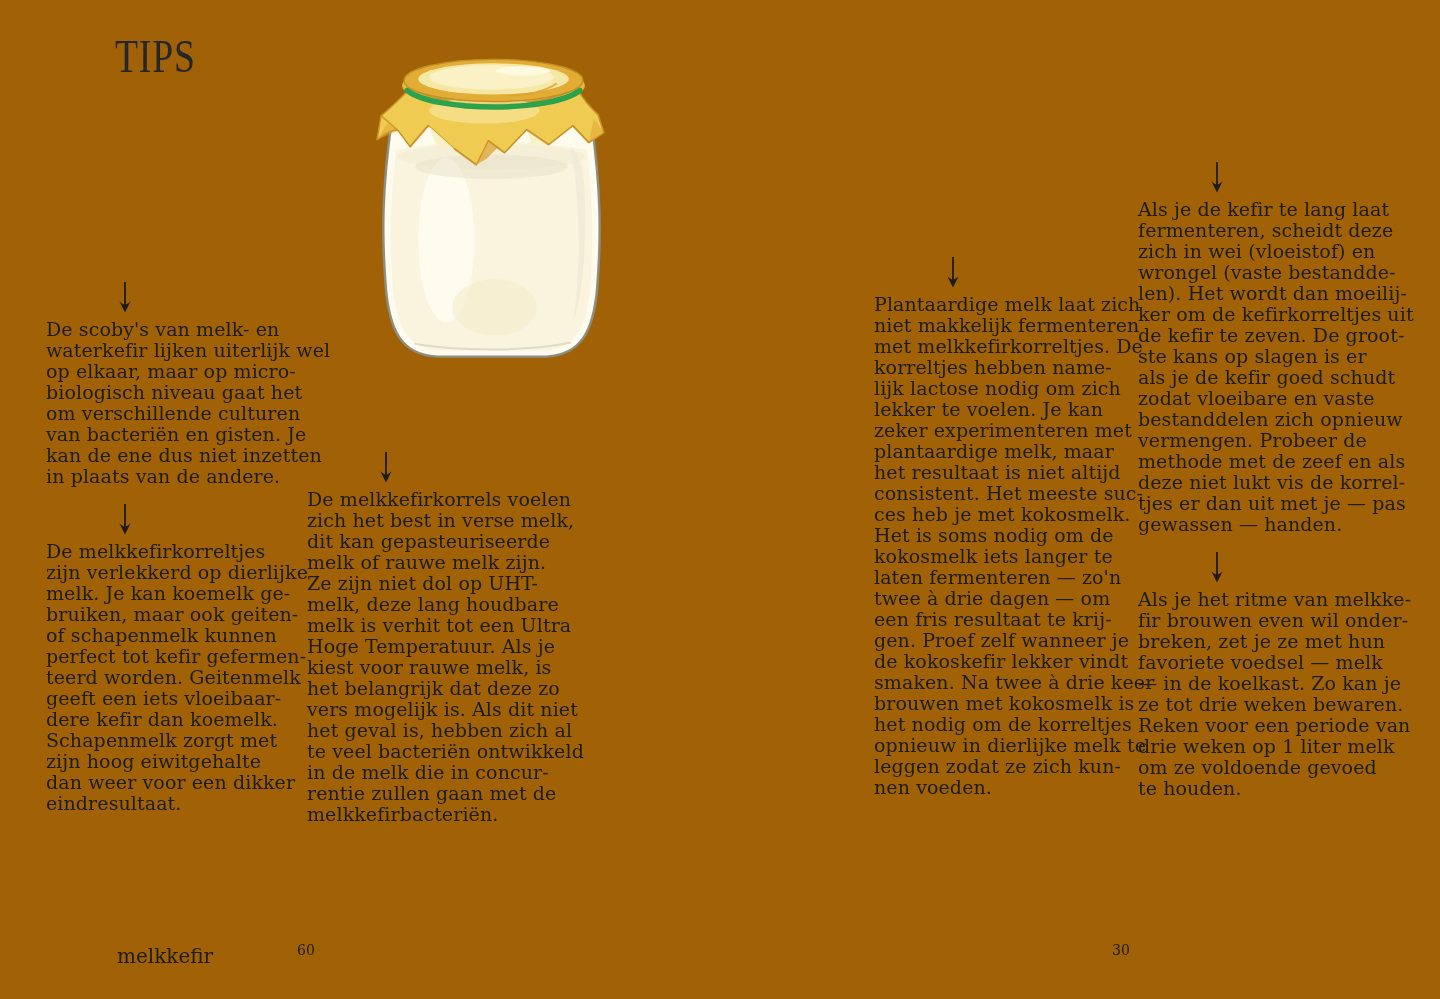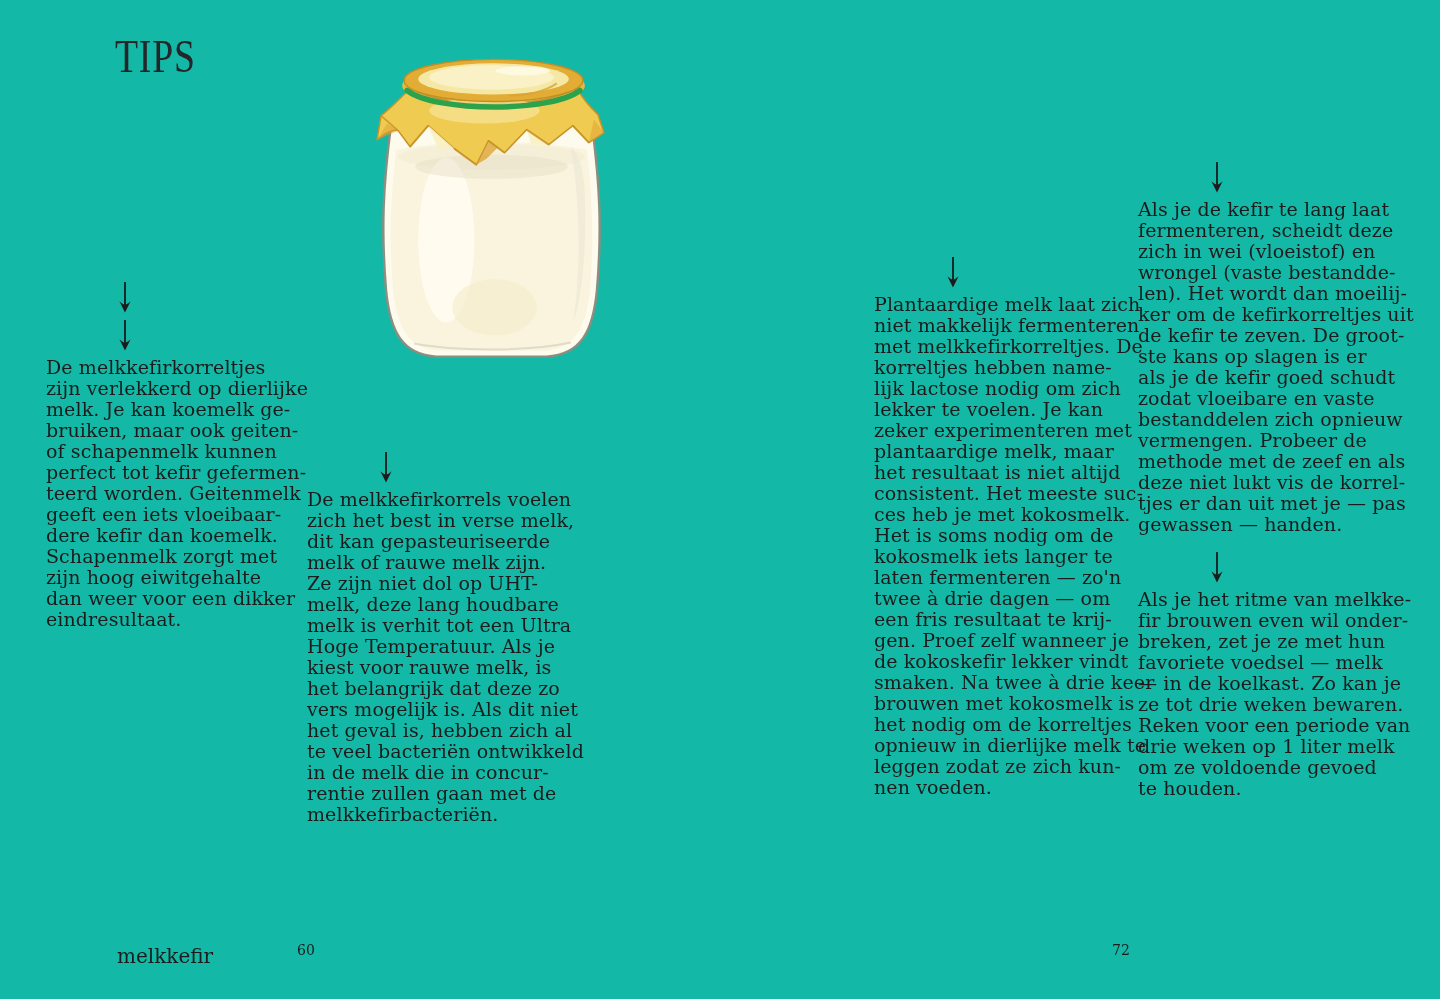--- a/index.html
+++ b/index.html
@@ -1,20 +1,20 @@
 <!DOCTYPE html>
 <html><head>
 <meta charset="utf-8">
 <style>
   html, body { margin: 0; padding: 0; background: #ffffff; }
   .spread {
     position: relative;
     width: 1440px;
     height: 999px;
-    background: #14b8a6;
+    background: #a16207;
     font-family: "DejaVu Serif", serif;
     color: #1c1c1c;
     overflow: hidden;
   }
   .page-title {
     position: absolute;
     left: 115px;
     top: 34px;
     margin: 0;
     font-family: "Liberation Serif", serif;
@@ -114,20 +114,28 @@
       <path d="M 182,29 C 171,37 152,41 134,41" fill="none" stroke="#D9A433" stroke-width="2" opacity="0.8"></path>
     </svg>
   </div>
 
   <div class="text-column col-1">
     <div class="arrow-wrap">
       <svg width="16" height="32" viewBox="0 0 16 32">
           <use href="#down-arrow-glyph"></use>
         </svg>
     </div>
+    <p>De scoby's van melk- en
+waterkefir lijken uiterlijk wel
+op elkaar, maar op micro-
+biologisch niveau gaat het
+om verschillende culturen
+van bacteriën en gisten. Je
+kan de ene dus niet inzetten
+in plaats van de andere.</p>
     <div class="arrow-wrap">
       <svg width="16" height="32" viewBox="0 0 16 32">
           <use href="#down-arrow-glyph"></use>
         </svg>
     </div>
     <p>De melkkefirkorreltjes
 zijn verlekkerd op dierlijke
 melk. Je kan koemelk ge-
 bruiken, maar ook geiten-
 of schapenmelk kunnen
@@ -231,15 +239,15 @@
 — in de koelkast. Zo kan je
 ze tot drie weken bewaren.
 Reken voor een periode van
 drie weken op 1 liter melk
 om ze voldoende gevoed
 te houden.</p>
   </div>
 
   <div class="footer-book-label">melkkefir</div>
   <div class="page-number left">60</div>
-  <div class="page-number right">72</div>
+  <div class="page-number right">30</div>
 
 </div>
 
 </body></html>

